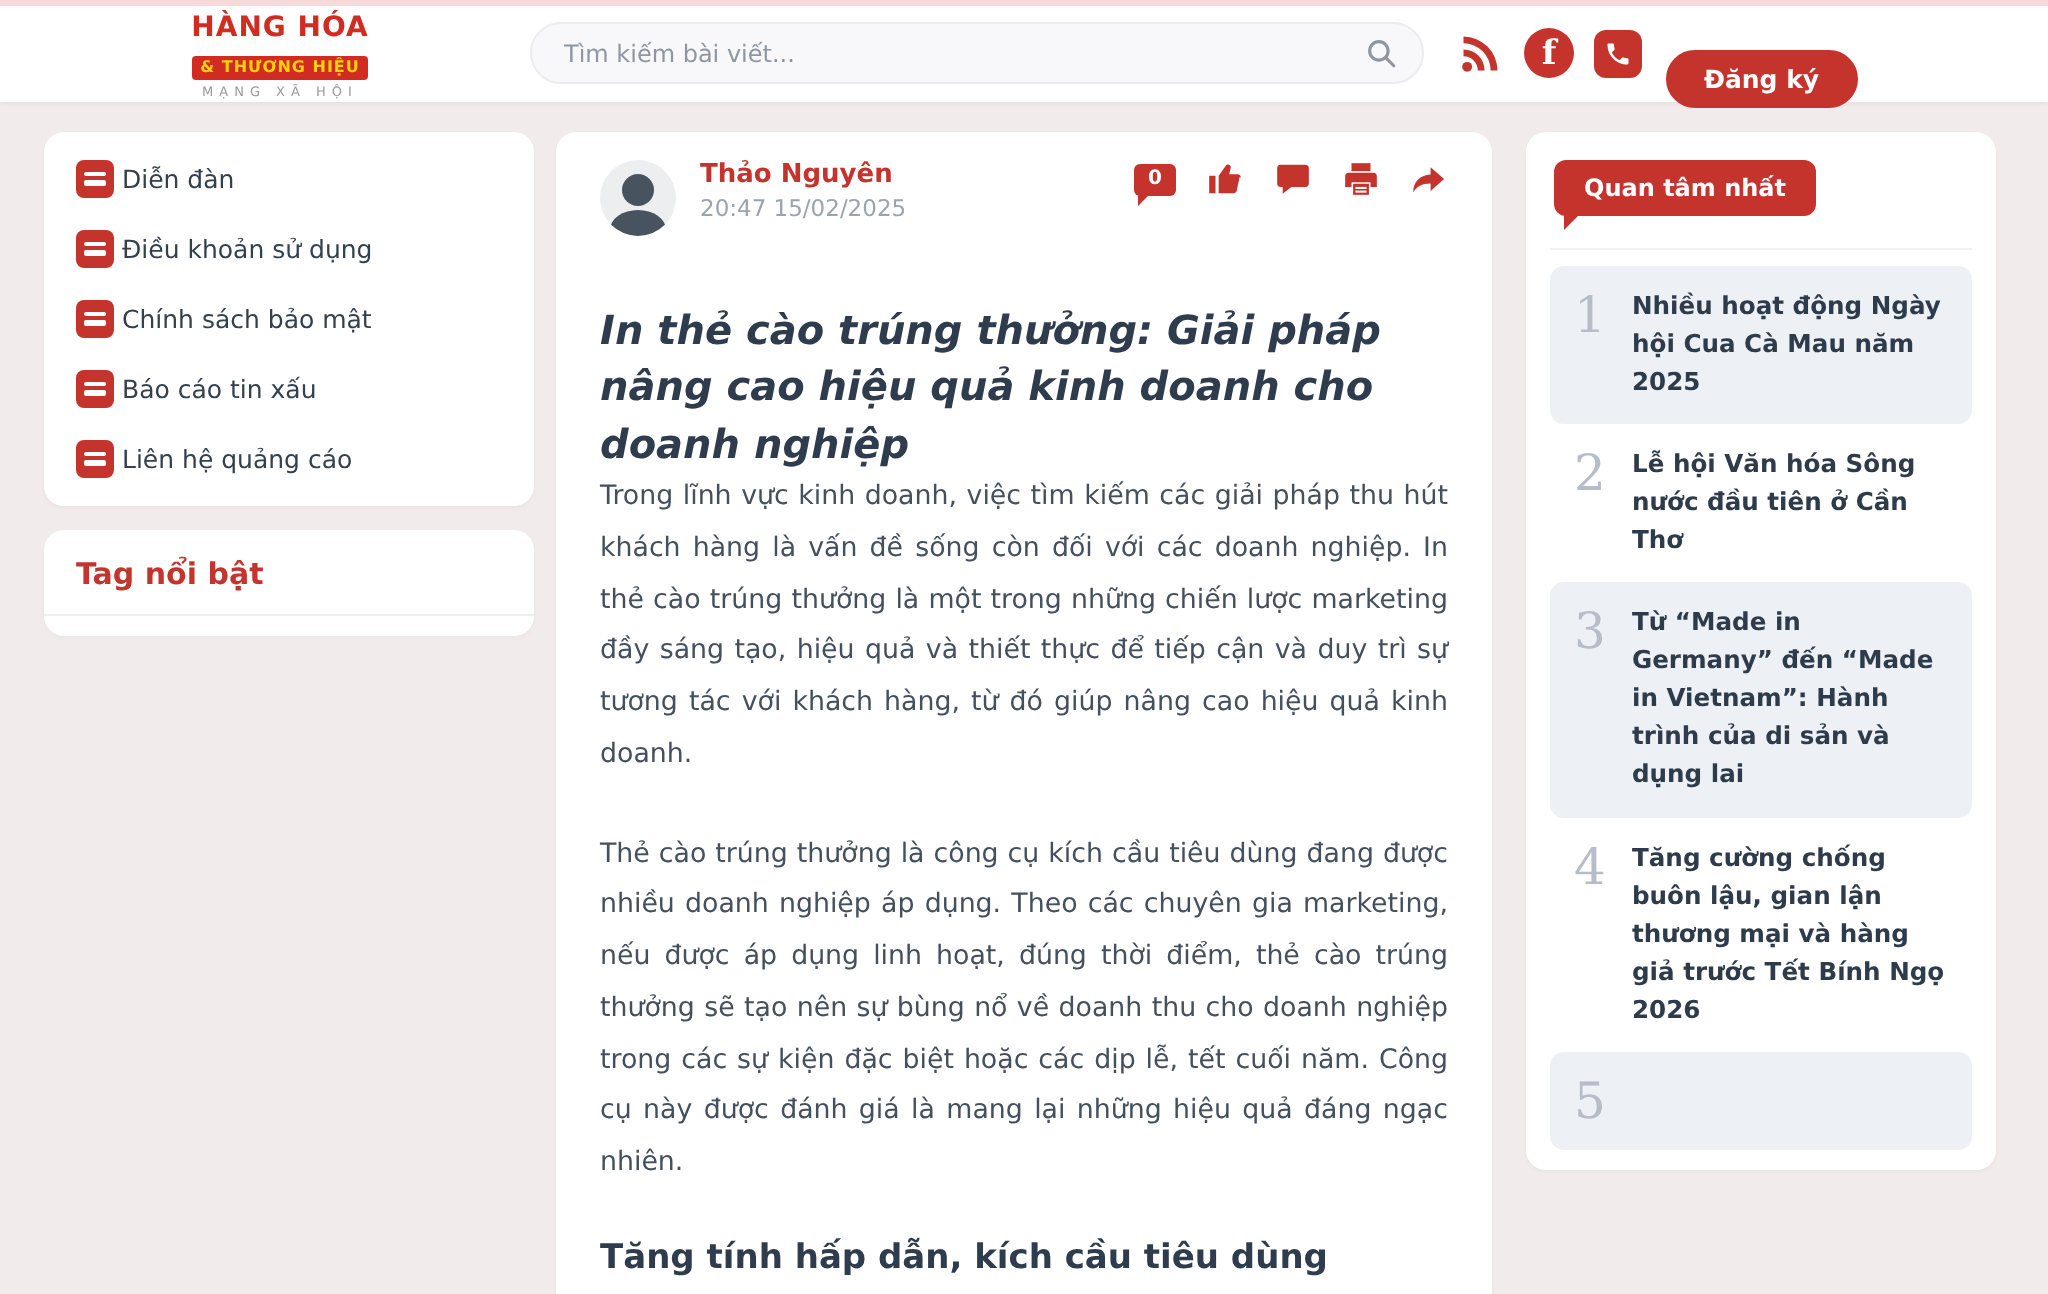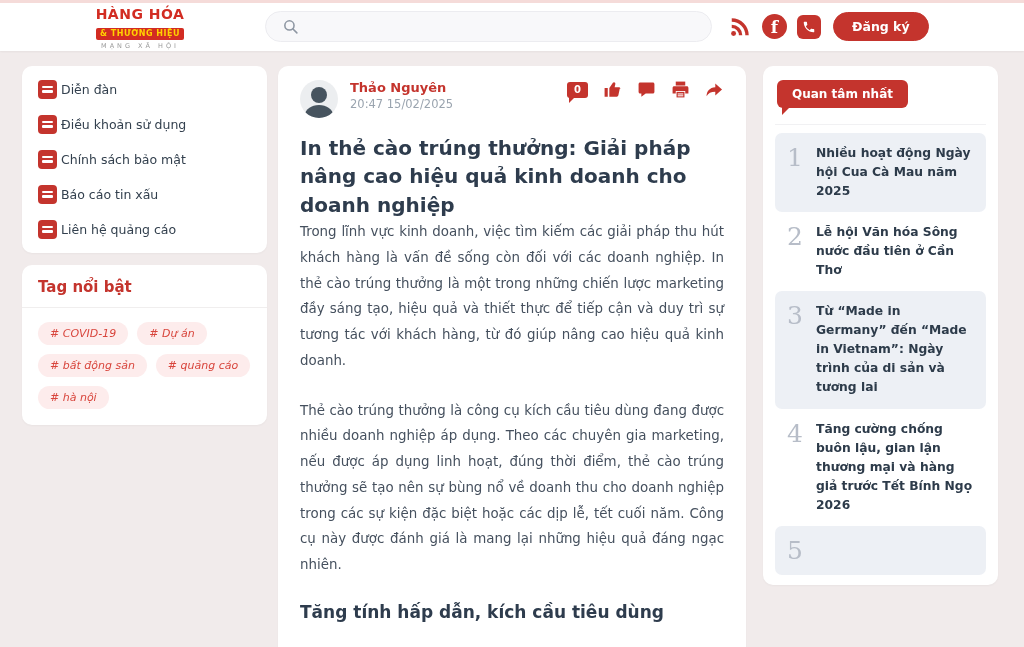--- a/index.html
+++ b/index.html
@@ -36,21 +36,21 @@
   .fb-icon {
     left:762px; top:11px; width:25px; height:25px; border-radius:50%;
     background:#c4342d; color:#fff; font-weight:bold; font-size:17px;
     display:flex; align-items:center; justify-content:center;
     font-family:"DejaVu Serif","Liberation Serif",serif;
   }
   .phone-icon {
     left:797px; top:12px; width:24px; height:24px; border-radius:6px;
     background:#c4342d; display:flex; align-items:center; justify-content:center;
   }
-  .btn { position:absolute; top:9px; height:29px; border-radius:15px; font-size:12.5px; font-weight:bold; padding:0 18px; cursor:pointer; font-family:inherit; }
+  .btn { position:absolute; top:22px; height:29px; border-radius:15px; font-size:12.5px; font-weight:bold; padding:0 18px; cursor:pointer; font-family:inherit; }
   .btn-register { left:833px; background:#c4342d; color:#fff; border:1px solid #c4342d; }
   .btn-login { left:919px; background:#fff; color:#c4342d; border:1.5px solid #c4342d; }
   
   .card { background:#fff; border-radius:10px; box-shadow:0 1px 2px rgba(60,40,40,.04); }
   .left-col { position:absolute; left:22px; top:66px; width:245px; }
   .main-col { position:absolute; left:278px; top:66px; width:468px; height:720px; }
   .right-col { position:absolute; left:763px; top:66px; width:235px; }
   
   .menu-card { padding:6px 0; margin-bottom:12px; }
   .menu-item { display:flex; align-items:center; gap:4px; padding:8px 16px; cursor:pointer; }
@@ -82,21 +82,21 @@
   .action-icons svg { display:block; cursor:pointer; }
   .cmt-badge {
     position:relative; background:#c4342d; color:#fff; font-size:10px; font-weight:bold;
     width:21px; height:16px; border-radius:3px; display:flex; align-items:center; justify-content:center;
     cursor:pointer;
   }
   .cmt-badge::after {
     content:""; position:absolute; left:2px; bottom:-5px;
     border:3px solid transparent; border-top-color:#c4342d; border-left-color:#c4342d;
   }
-  .article-title { font-size:20px; font-weight:bold; color:#2e3c4d; line-height:1.42; margin-top:16px; }
+  .article-title { font-size:20px; font-weight:bold; color:#2e3c4d; line-height:1.42; margin-top:33px;font-style:italic; }
   .article-p { font-size:13.4px; color:#45505e; line-height:1.92; text-align:justify; }
   .article-p + .article-p { margin-top:24px; }
   .section-h { font-size:17px; font-weight:bold; color:#2e3c4d; margin-top:24px; }
   
   .trend-card { padding:14px 12px 10px; }
   .trend-badge {
     position:relative; display:inline-block; background:#c4342d; color:#fff;
     font-size:12px; font-weight:bold; padding:7px 15px; border-radius:6px; margin-left:2px;
   }
   .trend-badge::after {
@@ -118,20 +118,21 @@
 <div class="top-strip"></div>
 
 <div class="header">
   <div class="logo">
     <div class="logo-line1">HÀNG HÓA</div>
     <div><span class="logo-line2">&amp; THƯƠNG HIỆU</span></div>
     <div class="logo-line3">MẠNG XÃ HỘI</div>
   </div>
 
   <div class="search-wrap">
+    <input type="text" placeholder="Tìm kiếm bài viết..." style="">
     <svg class="search-icon" viewBox="0 0 24 24" fill="none" stroke="#8d96a2" stroke-width="2.2" stroke-linecap="round">
       <circle cx="10.5" cy="10.5" r="6.5"></circle>
         <line x1="15.5" y1="15.5" x2="21" y2="21"></line>
     </svg>
   </div>
 
   <svg class="hdr-icon rss-icon" viewBox="0 0 24 24" fill="#c4342d">
     <circle cx="5" cy="19" r="2.7"></circle>
     <path d="M3 9.5A11.5 11.5 0 0 1 14.5 21h-3.7A7.8 7.8 0 0 0 3 13.2z"></path>
     <path d="M3 2.5A18.5 18.5 0 0 1 21.5 21h-3.7A14.8 14.8 0 0 0 3 6.2z"></path>
@@ -182,27 +183,20 @@
       <span class="doc-icon">
           <i></i>
           <i class="thick"></i>
         </span>
       <span class="menu-label">Liên hệ quảng cáo</span>
     </div>
   </div>
 
   <div class="card tags-card">
     <div class="tags-title">Tag nổi bật</div>
-    <div class="tags-wrap">
-      <span class="tag-pill"># COVID-19</span>
-      <span class="tag-pill"># Dự án</span>
-      <span class="tag-pill"># bất động sản</span>
-      <span class="tag-pill"># quảng cáo</span>
-      <span class="tag-pill"># hà nội</span>
-    </div>
   </div>
 </div>
 
 <div class="main-col">
   <div class="card article-card">
     <div class="author-row">
       <div class="avatar">
         <div class="head"></div>
           <div class="body"></div>
       </div>
@@ -248,21 +242,21 @@
       <div class="trend-item alt">
         <span class="trend-rank">1</span>
         <span class="trend-title">Nhiều hoạt động Ngày hội Cua Cà Mau năm 2025</span>
       </div>
       <div class="trend-item">
         <span class="trend-rank">2</span>
         <span class="trend-title">Lễ hội Văn hóa Sông nước đầu tiên ở Cần Thơ</span>
       </div>
       <div class="trend-item alt">
         <span class="trend-rank">3</span>
-        <span class="trend-title">Từ “Made in Germany” đến “Made in Vietnam”: Ngày trình của di sản và tương lai</span>
+        <span class="trend-title">Từ “Made in Germany” đến “Made in Vietnam”: Hành trình của di sản và dụng lai</span>
       </div>
       <div class="trend-item">
         <span class="trend-rank">4</span>
         <span class="trend-title">Tăng cường chống buôn lậu, gian lận thương mại và hàng giả trước Tết Bính Ngọ 2026</span>
       </div>
       <div class="trend-item alt">
         <span class="trend-rank">5</span>
       </div>
     </div>
   </div>

